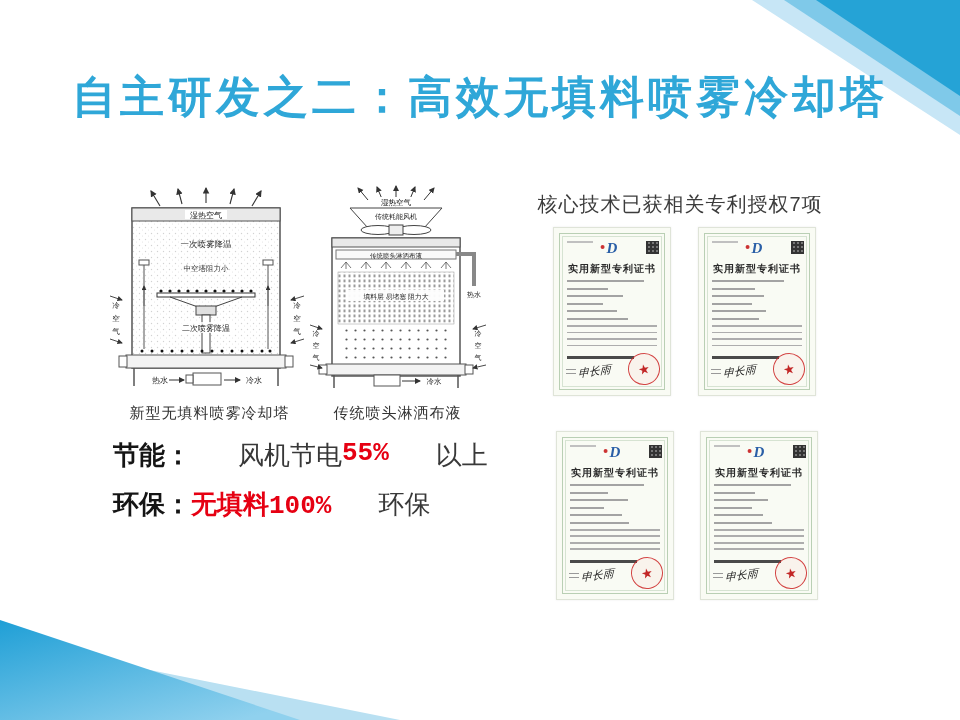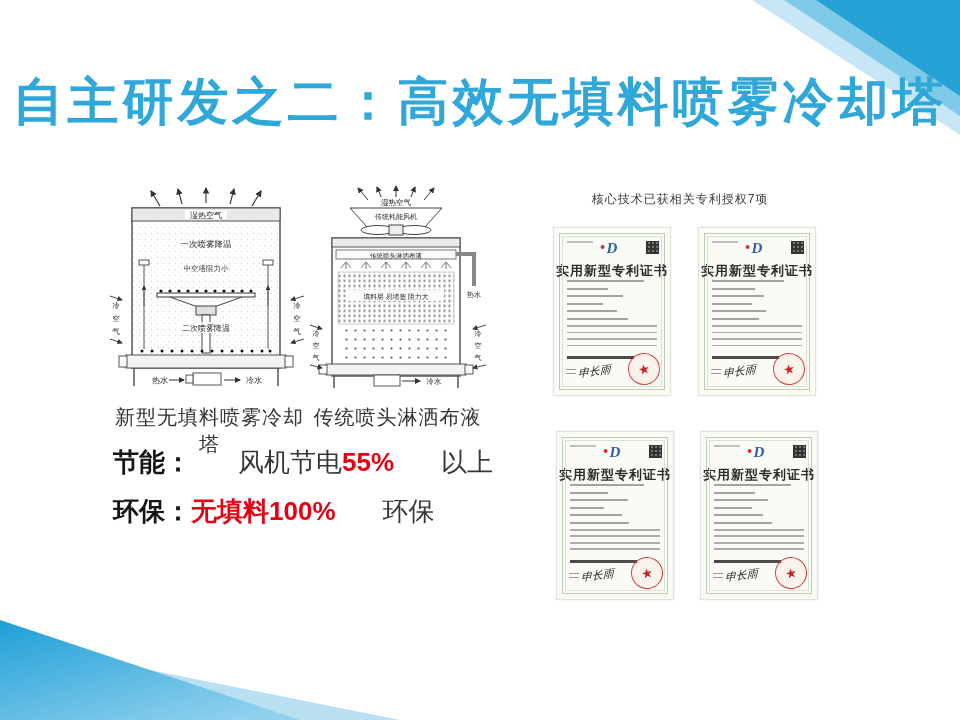--- a/index.html
+++ b/index.html
@@ -3,62 +3,62 @@
 <meta charset="utf-8">
 <style>
   html,body{margin:0;padding:0;}
   body{width:960px;height:720px;overflow:hidden;background:#fff;
        font-family:"Liberation Sans",sans-serif;}
   .slide{position:relative;width:960px;height:720px;background:#ffffff;overflow:hidden;}
   .deco{position:absolute;pointer-events:none;}
   .deco-tr{top:0;left:0;}
   .deco-bl{left:0;top:610px;}
   .title{position:absolute;top:68px;left:0;width:960px;margin:0;text-align:center;
-         font-family:"Liberation Serif",serif;font-weight:bold;font-size:51px;
+         font-family:"Liberation Serif",serif;font-weight:bold;font-size:44px;
          letter-spacing:4px;color:#2fa7d8;}
   .diag{position:absolute;}
-  .diag-caption{position:absolute;top:404px;font-size:20px;color:#333;text-align:center;
+  .diag-caption{position:absolute;top:404px;font-size:15px;color:#333;text-align:center;
                 letter-spacing:1px;}
   .diag-caption.cap-left{left:112px;width:195px;}
   .diag-caption.cap-right{left:305px;width:185px;}
   .patents-caption{position:absolute;top:191px;left:525px;width:310px;text-align:center;
-                   font-size:12px;color:#3c3c3c;letter-spacing:1px;}
+                   font-size:20px;color:#3c3c3c;letter-spacing:1px;}
   
   .cert{position:absolute;width:116px;height:167px;background:#f9fbf4;
         border:1px solid #dfe4d8;box-shadow:0 0 2px rgba(0,0,0,.08);}
   .cert::before{content:"";position:absolute;inset:5px;border:1px solid #b9cfb4;}
   .cert::after{content:"";position:absolute;inset:8px;border:1px solid #d6e3d2;}
   .cert-num{position:absolute;top:13px;left:13px;width:26px;height:2px;background:#c0c0c0;}
   .cert-logo{position:absolute;top:13px;left:50%;transform:translateX(-50%);
              font-family:"Liberation Serif",serif;font-style:italic;font-weight:bold;
              font-size:15px;color:#2a5fa7;line-height:1;}
   .cert-logo::before{content:"";position:absolute;left:-6px;top:4px;width:4px;height:4px;
              border-radius:50%;background:#cc3333;}
   .cert-qr{position:absolute;top:13px;right:11px;width:13px;height:13px;
            background-image:repeating-linear-gradient(90deg,#333 0 2px,transparent 2px 4px),
                             repeating-linear-gradient(0deg,#333 0 2px,#777 2px 4px);}
   .cert-title{position:absolute;top:34px;left:0;width:100%;text-align:center;
-              font-family:"Liberation Serif",serif;font-weight:bold;font-size:13px;
+              font-family:"Liberation Serif",serif;font-weight:bold;font-size:10px;
               letter-spacing:1px;color:#2b2b2b;}
   .cert-fields{position:absolute;top:52px;left:13px;right:13px;}
   .cert-fields .fl{height:2px;background:#a3a3a3;margin-bottom:5.5px;}
   .cert-para{position:absolute;top:97px;left:13px;right:13px;height:26px;
              background:repeating-linear-gradient(to bottom,#adadad 0 1.6px,transparent 1.6px 6.5px);}
   .cert-bold{position:absolute;top:128px;left:13px;width:58%;height:3px;background:#4a4a4a;}
   .cert-sign{position:absolute;bottom:16px;left:24px;font-family:"Liberation Serif",serif;
              font-style:italic;font-size:11px;color:#222;transform:rotate(-8deg) skewX(-8deg);}
   .cert-minor{position:absolute;bottom:20px;left:12px;width:10px;height:6px;
               background:repeating-linear-gradient(to bottom,#999 0 1.4px,transparent 1.4px 4px);}
   .cert-seal{position:absolute;bottom:10px;right:10px;width:30px;height:30px;border-radius:50%;
              border:1.6px solid rgba(204,38,38,.85);color:#c22626;display:flex;
              align-items:center;justify-content:center;font-size:13px;
              transform:rotate(-12deg);background:rgba(255,90,90,.05);}
   
   .features{position:absolute;left:113px;top:438px;}
-  .feature-line{height:49px;display:flex;align-items:center;font-size:26px;white-space:nowrap;}
+  .feature-line{height:49px;display:flex;font-size:26px;white-space:nowrap;font-family:Liberation Mono, monospace;}
   .f-label{font-weight:bold;color:#151515;}
   .f-black{color:#383838;margin-left:47px;}
   .f-red{color:#e60012;font-weight:bold;}
   .f-sep{color:#555;}
   svg text{font-family:"Liberation Sans",sans-serif;}
 </style>
 </head>
 <body>
 
 <div class="slide">

